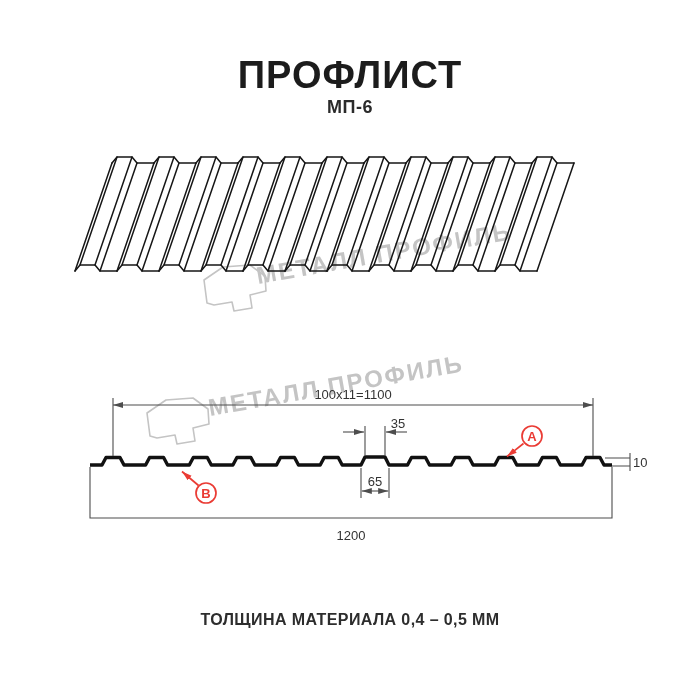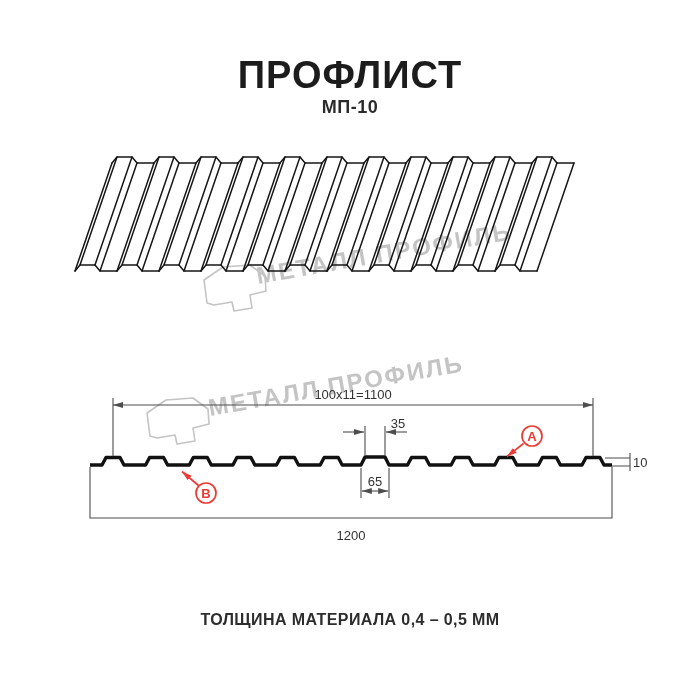--- a/index.html
+++ b/index.html
@@ -15,21 +15,21 @@
   .dimtxt{fill:#333333;font-size:13px;font-family:"Liberation Sans",sans-serif;}
   .wmtxt{fill:#c4c4c4;font-size:24px;font-weight:700;letter-spacing:2px;font-family:"Liberation Sans",sans-serif;}
   .wmlogo{stroke:#c4c4c4;stroke-width:1.6;fill:none;stroke-linejoin:round;}
   .red{stroke:#ea3b34;fill:none;stroke-width:1.7;}
   .redtxt{fill:#ea3b34;font-size:13px;font-weight:700;font-family:"Liberation Sans",sans-serif;}
 </style>
 </head>
 <body>
 
 <div class="abs title">ПРОФЛИСТ</div>
-<div class="abs subtitle">МП-10</div>
+<div class="abs subtitle">МП-6</div>
 
 <svg width="700" height="700" viewBox="0 0 700 700">
   <defs>
     <g id="rib3d">
       <path d="M37,-108 L42,-114 L57,-114 L62,-108 L79,-108"></path>
       <path d="M0,0 L5,-6 L20,-6 L25,0 L42,0"></path>
       <path d="M37,-108 L0,0 M42,-114 L5,-6 M57,-114 L20,-6 M62,-108 L25,0"></path>
     </g>
     <marker id="arr" markerWidth="11" markerHeight="8" refX="10" refY="4" orient="auto-start-reverse" markerUnits="userSpaceOnUse">
       <path d="M10,4 L0,1 L0,7 Z" fill="#4d4d4d"></path>

